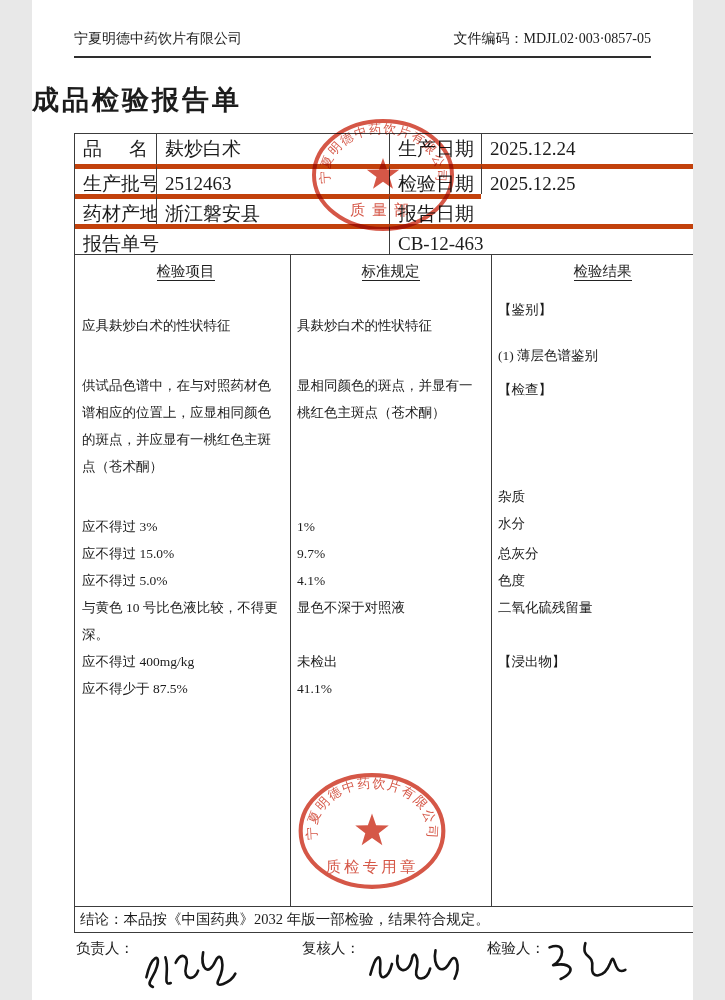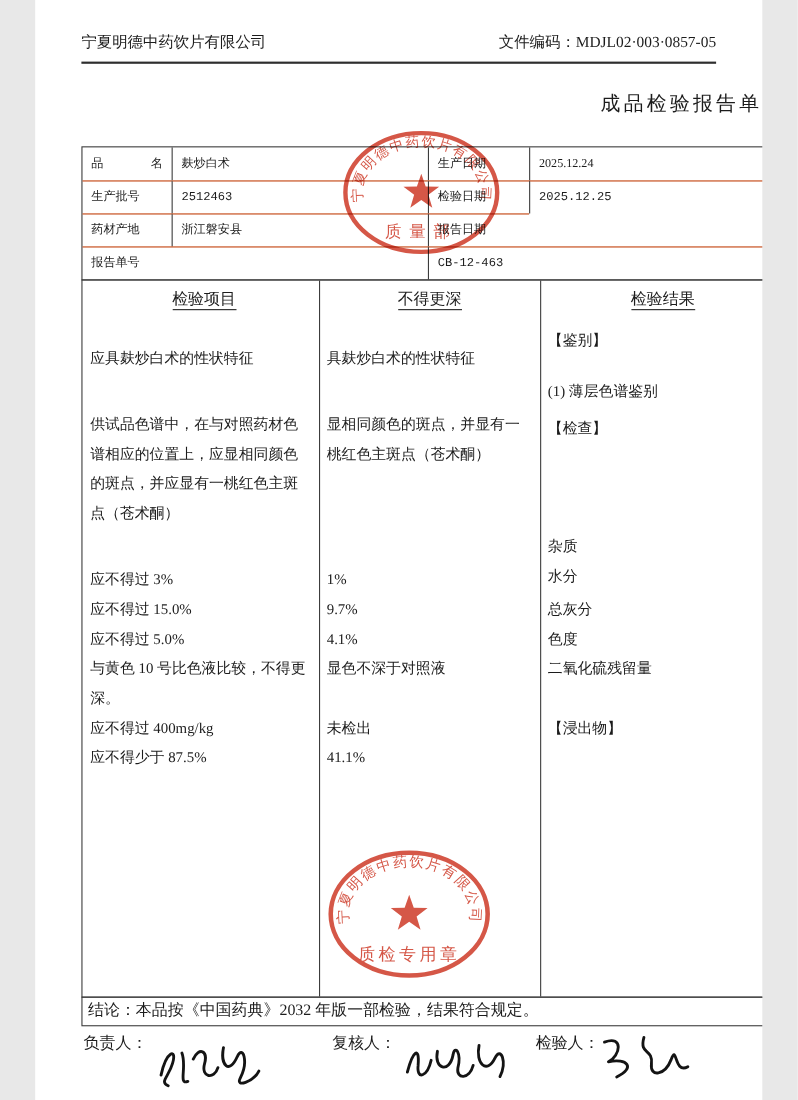--- a/index.html
+++ b/index.html
@@ -8,35 +8,35 @@
     font-family:"Liberation Serif","DejaVu Serif",serif;color:#1c1c1c;
     margin:0 auto;overflow:hidden;
   }
   
   .hdr{
     position:absolute;left:42px;right:42px;top:30px;
     display:flex;justify-content:space-between;align-items:flex-end;
     font-size:14px;padding-bottom:8px;border-bottom:2px solid #2e2e2e;
   }
   .doc-title{
-    position:absolute;top:82px;left:0;width:100%;text-align:right;
-    font-size:18px;font-weight:normal;letter-spacing:3px;
+    position:absolute;top:82px;left:0;width:100%;text-align:left;
+    font-size:27px;font-weight:bold;letter-spacing:3px;
   }
   
   .tables{position:absolute;left:42px;top:133px;width:641px;box-sizing:border-box;}
   .info-grid{
     display:grid;grid-template-columns:81px 233px 92px 233px;grid-auto-rows:30px;
     border:1px solid #3c3c3c;box-sizing:content-box;
   }
   .cell{
-    font-size:11px;line-height:30px;padding:0 8px;white-space:nowrap;
+    font-size:19px;line-height:30px;padding:0 8px;white-space:nowrap;
     overflow:hidden;box-sizing:border-box;
   }
   .bl{border-left:1px solid #3c3c3c;}
-  .bt{border-top:1px solid #c2410c;font-family:Liberation Mono, monospace;}
+  .bt{border-top:5px solid #c2410c;}
   .span2a{grid-column:1/3;}
   .span2b{grid-column:3/5;}
   .jlabel{text-align:justify;text-align-last:justify;}
   
   .detail{
     position:relative;margin-top:-1px;border:1px solid #3c3c3c;height:651px;
     box-sizing:content-box;
   }
   .vline{position:absolute;top:0;bottom:0;width:1px;background:#3c3c3c;}
   .v1{left:215px;} .v2{left:416px;}
@@ -97,21 +97,21 @@
       <div class="cell bt span2a">报告单号</div>
       <div class="cell bl bt span2b">CB-12-463</div>
     </div>
 
     <div class="detail">
       <div class="vline v1"></div>
       <div class="vline v2"></div>
 
       <div class="detail-grid">
         <div class="dh c1"><span>检验项目</span></div>
-        <div class="dh c2"><span>不得更深</span></div>
+        <div class="dh c2"><span>标准规定</span></div>
         <div class="dh c3"><span>检验结果</span></div>
 
         <div class="dc mt24">应具麸炒白术的性状特征</div>
         <div class="dc mt24">具麸炒白术的性状特征</div>
 
         <div class="dc mt8">【鉴别】</div>
         <div class="dc mt8"></div>
         <div class="dc mt8"></div>
 
         <div class="dc mt3">(1) 薄层色谱鉴别</div>

